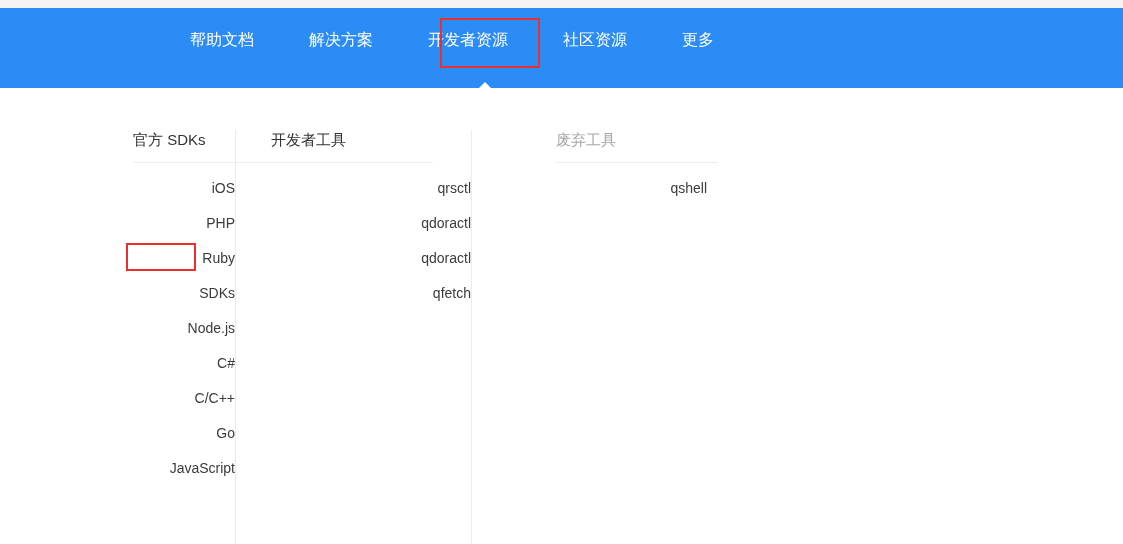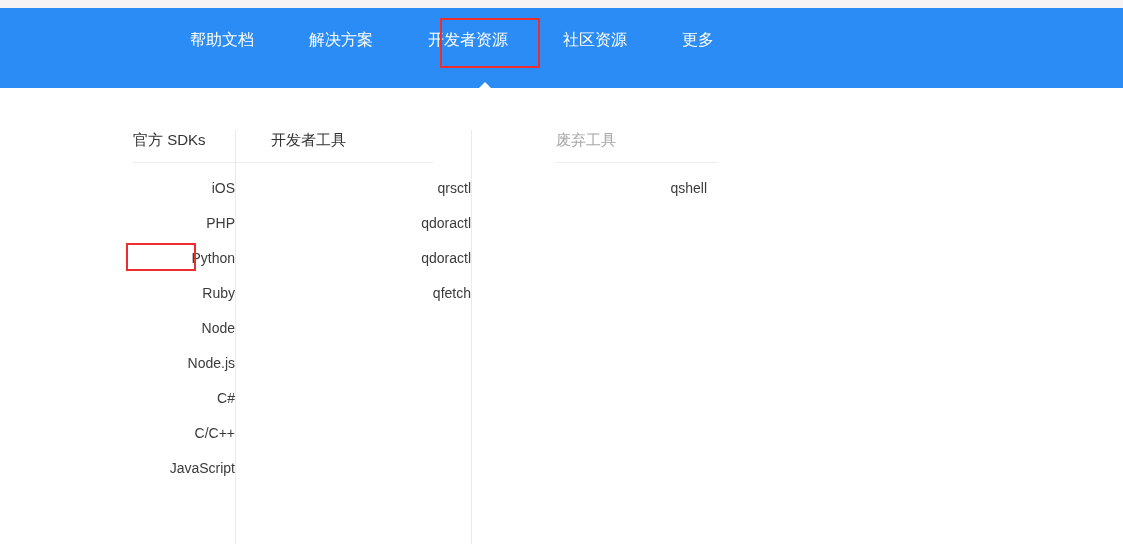--- a/index.html
+++ b/index.html
@@ -163,26 +163,26 @@
 <div id="nav-highlight-box"></div>
 
 <div id="dropdown">
   <div class="columns">
 
     <div class="column col-0">
       <div class="col-head">官方 SDKs</div>
       <ul class="col-list">
         <li>iOS</li>
         <li>PHP</li>
-        <li>Python</li>
         <li>Ruby</li>
-        <li>Node</li>
+        <li>SDKs</li>
         <li>Node.js</li>
         <li>C#</li>
         <li>C/C++</li>
+        <li>Go</li>
         <li>JavaScript</li>
       </ul>
     </div>
 
     <div class="column col-1">
       <div class="col-head">开发者工具</div>
       <ul class="col-list">
         <li>qrsctl</li>
         <li>qdoractl</li>
         <li>qdoractl</li>

